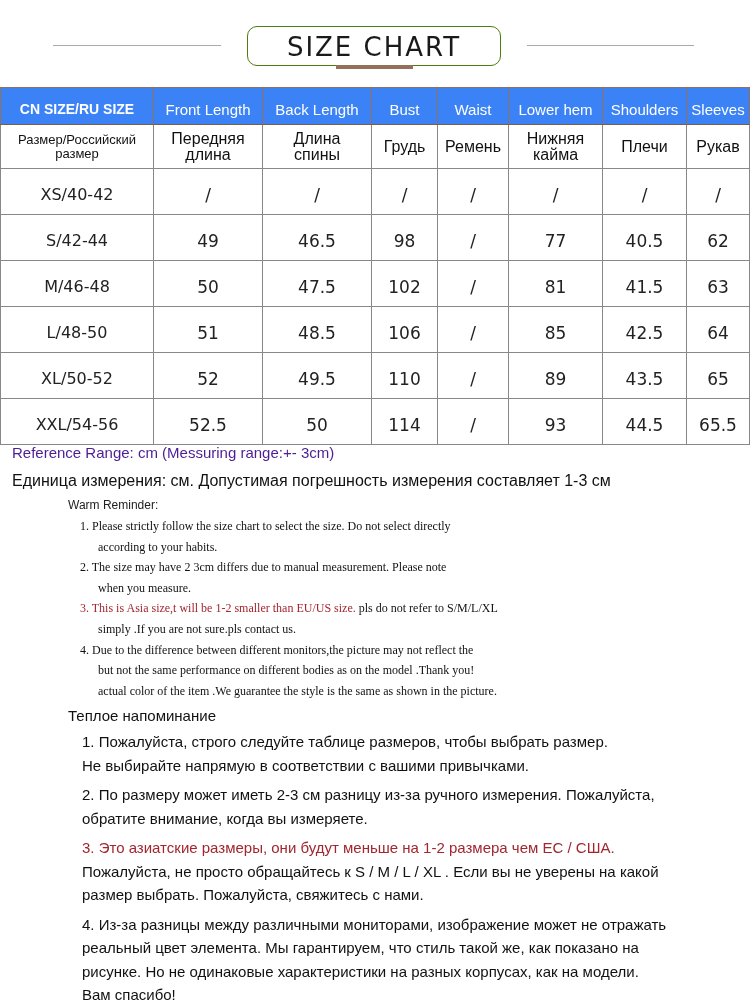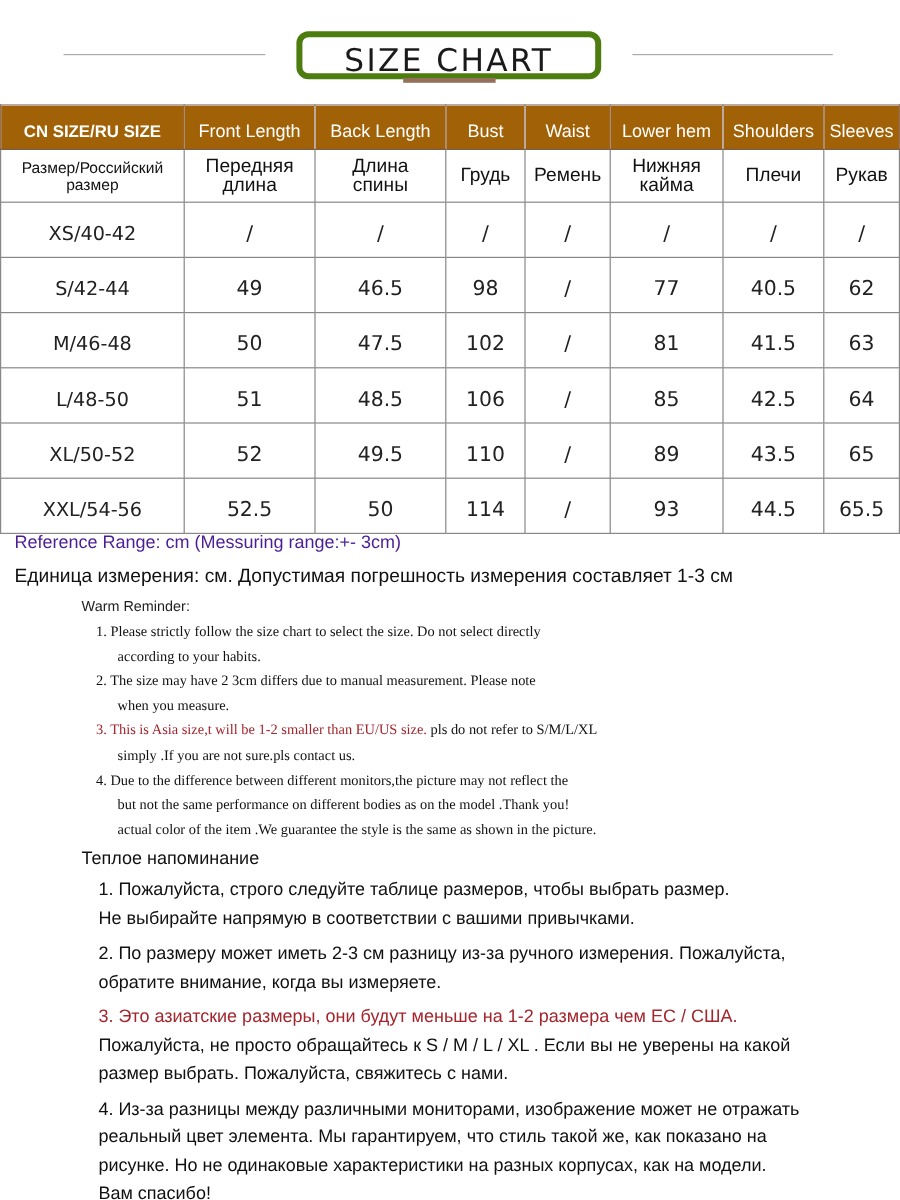--- a/index.html
+++ b/index.html
@@ -2,27 +2,27 @@
 <html><head>
 <meta charset="utf-8">
 <style>
   html, body { margin: 0; padding: 0; background: #ffffff; }
   body { width: 750px; height: 1000px; position: relative; overflow: hidden; font-family: "Liberation Sans", sans-serif; color: #111; }
 
   .title-wrap { position: absolute; top: 0; left: 0; width: 750px; height: 80px; }
   .title-line { position: absolute; top: 45px; height: 1px; background: #aaa; }
   .title-line.left { left: 53px; width: 168px; }
   .title-line.right { left: 527px; width: 167px; }
-  .title-box { position: absolute; left: 247px; top: 26px; width: 254px; height: 40px; border: 5px solid #4d7c0f; border-radius: 10px; box-sizing: border-box; text-align: center; }
+  .title-box { position: absolute; left: 247px; top: 26px; width: 254px; height: 40px; border: 1px solid #4d7c0f; border-radius: 10px; box-sizing: border-box; text-align: center; }
   .title-text { font-family: "DejaVu Sans", sans-serif; font-size: 26px; letter-spacing: 2px; line-height: 40px; color: #1a1a1a; font-weight: normal; }
   .title-underline { position: absolute; left: 336px; top: 65px; width: 77px; height: 4px; background: #94705a; }
 
   table.size-table { position: absolute; left: 0; top: 87px; border-collapse: collapse; table-layout: fixed; width: 749px; }
   table.size-table td, table.size-table th { border: 1px solid #888; text-align: center; padding: 0; overflow: hidden; white-space: nowrap; }
-  tr.head-en th { background: #a16207; color: #fff; font-size: 15px; font-weight: normal; height: 37px; border-color: #94705a; border-bottom: 1px solid #7a5c48; padding-top: 6px; box-sizing: border-box; }
+  tr.head-en th { background: #3b82f6; color: #fff; font-size: 15px; font-weight: normal; height: 37px; border-color: #94705a; border-bottom: 1px solid #7a5c48; padding-top: 6px; box-sizing: border-box; }
   tr.head-en th:first-child { font-weight: bold; font-size: 14px; }
   tr.head-ru td { font-size: 16px; line-height: 16px; height: 43px; color: #111; }
   tr.head-ru td:first-child { font-size: 13px; line-height: 14px; }
   tr.data-row td { height: 45px; font-size: 17px; font-family: "DejaVu Sans", sans-serif; color: #222; }
   tr.data-row td.size-cell { font-size: 16px; }
   tr.data-row td .v { display: inline-block; position: relative; top: 3px; }
 
   .ref-en { position: absolute; left: 12px; top: 444px; font-size: 15px; color: #4c1d95; }
   .ref-ru { position: absolute; left: 12px; top: 472px; font-size: 16px; color: #111; }
   .warm-title { position: absolute; left: 68px; top: 498px; font-size: 12px; color: #222; }

